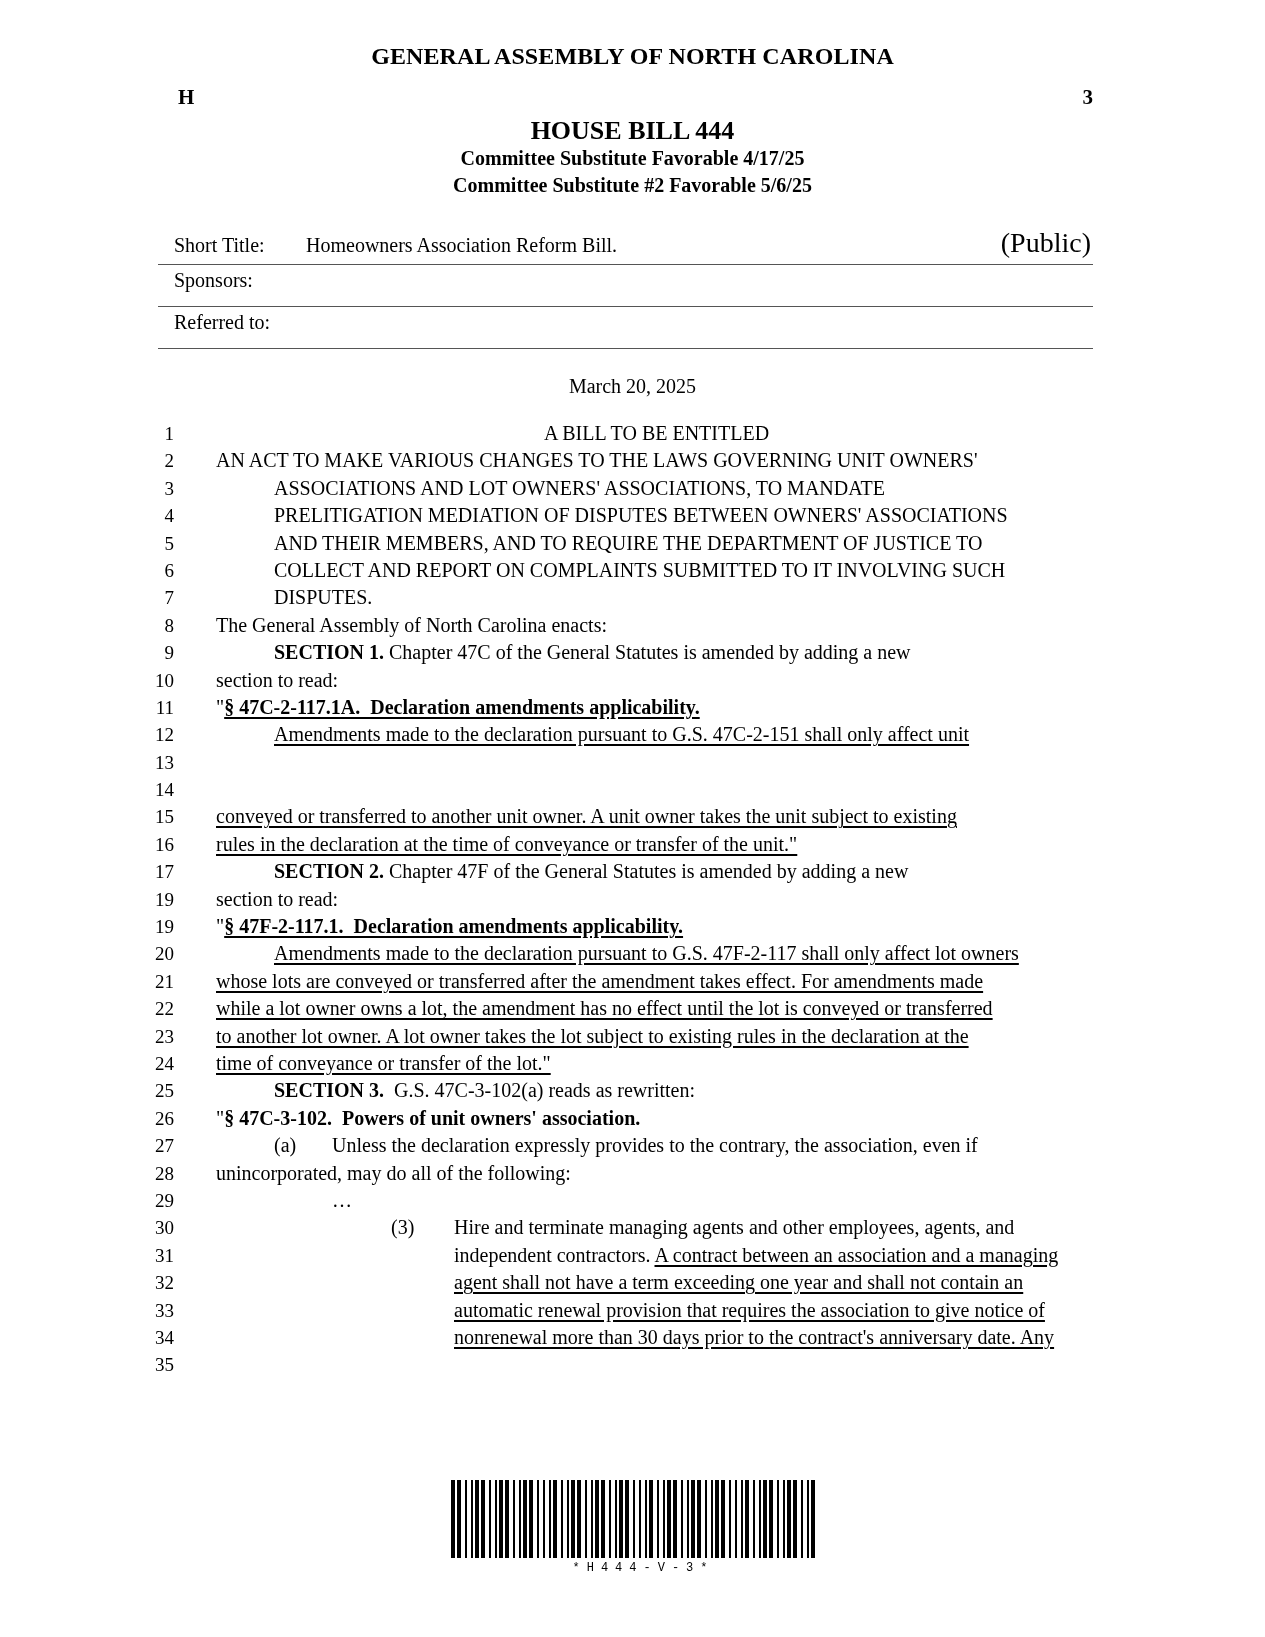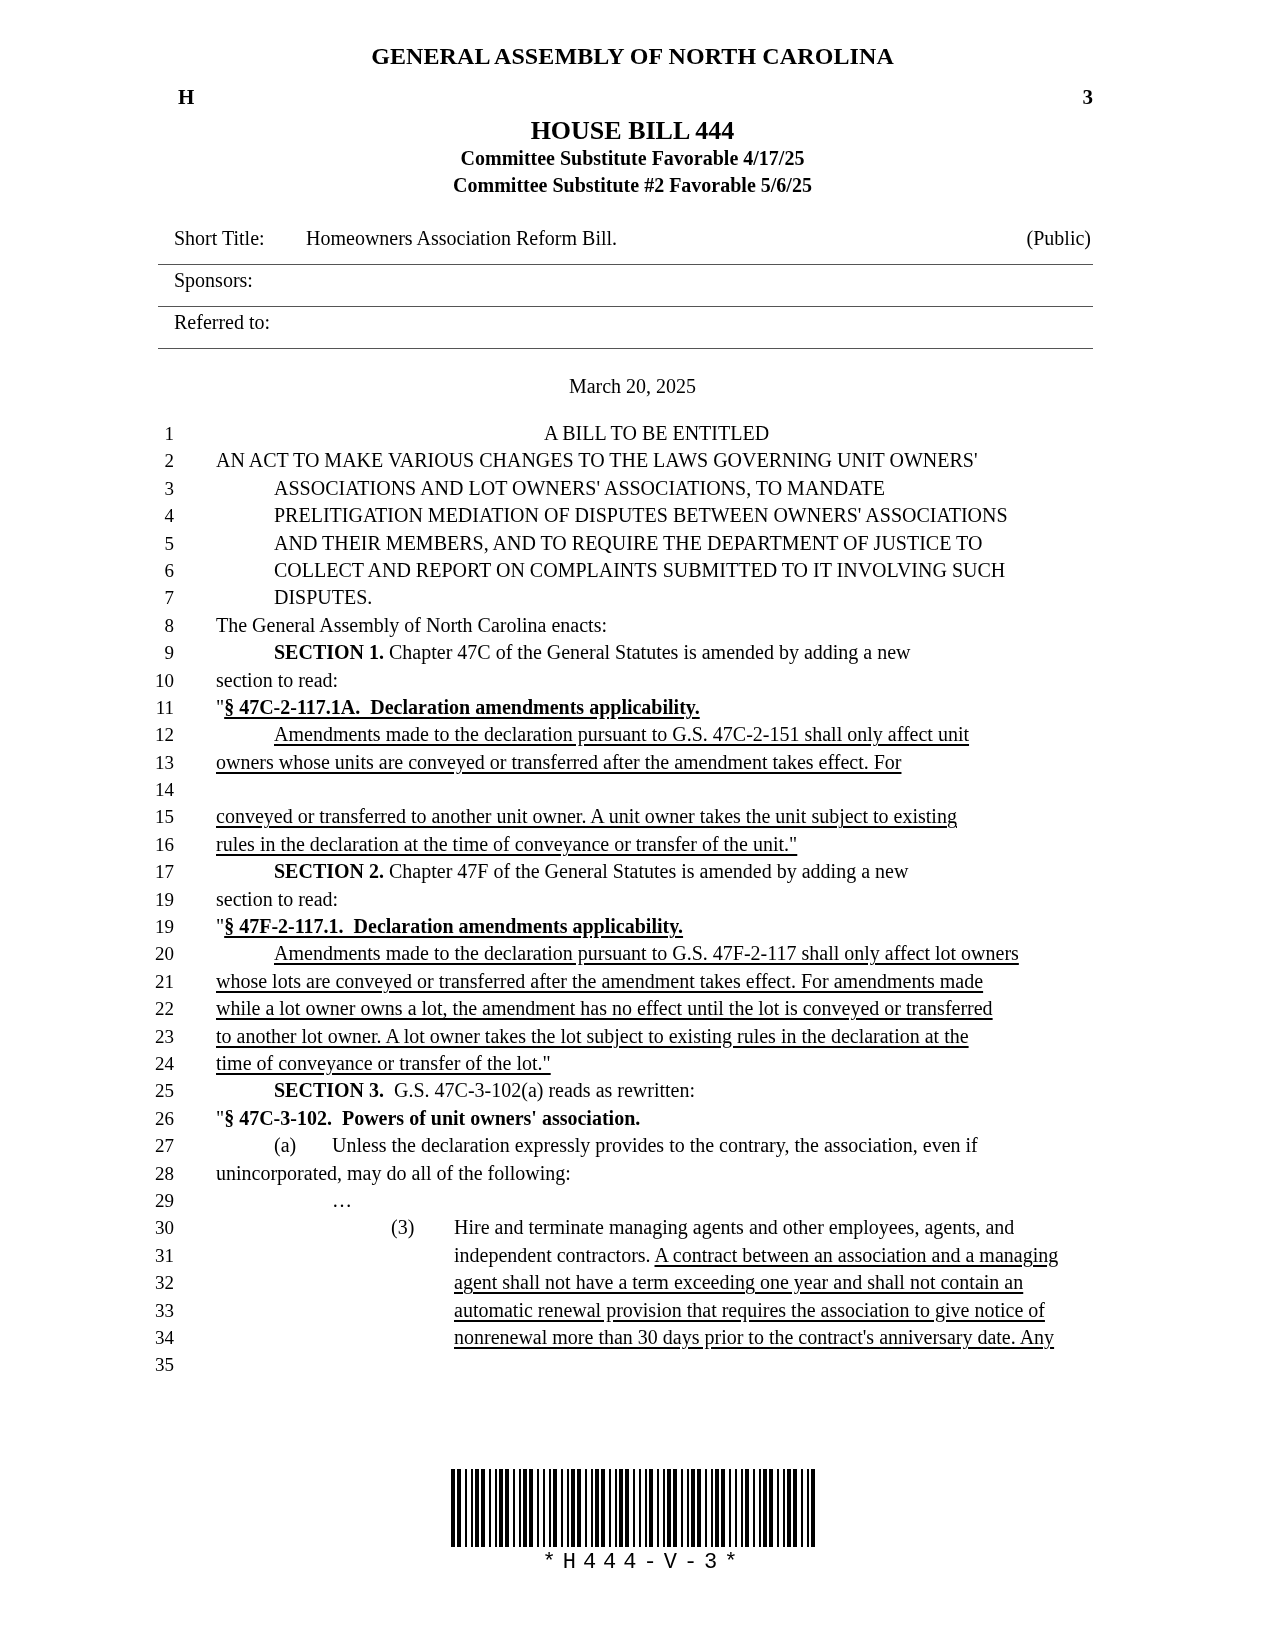--- a/index.html
+++ b/index.html
@@ -98,21 +98,21 @@
     width: 148px;
     flex: 0 0 148px;
     padding-left: 16px;
     box-sizing: border-box;
   }
   .info-value {
     font-size: 20px;
     flex: 1 1 auto;
   }
   .info-right {
-    font-size: 20px;
+    font-size: 28px;
     flex: 0 0 auto;
     padding-right: 2px;
   }
 
   
   .datline {
     text-align: center;
     font-size: 20px;
     margin-top: 26px;
   }
@@ -170,21 +170,21 @@
   }
   .barcode i {
     display: inline-block;
     height: 78px;
     vertical-align: top;
     background: #000;
   }
   .barcode i.w { background: #ffffff; }
   .barcode-text {
     font-family: "Liberation Mono", "DejaVu Sans Mono", monospace;
-    font-size: 22px;
+    font-size: 12px;
     letter-spacing: 7px;
     margin-top: 3px;
     padding-left: 22px;
   }
 </style>
 </head>
 <body>
 
 <div class="page">
 
@@ -265,21 +265,20 @@
       <div class="ln">
         <div class="ln-num">11</div>
         <div class="ln-txt"><span>"</span><span class="b u">§ 47C-2-117.1A.  Declaration amendments applicability.</span></div>
       </div>
       <div class="ln">
         <div class="ln-num">12</div>
         <div class="ln-txt i1" style="white-space: nowrap;"><span class="u">Amendments made to the declaration pursuant to G.S. 47C-2-151 shall only affect unit</span></div>
       </div>
       <div class="ln">
         <div class="ln-num">13</div>
-        <div class="ln-txt" style="white-space: nowrap;"><span class="u">owners whose units are conveyed or transferred after the amendment takes effect. For</span></div>
       </div>
       <div class="ln">
         <div class="ln-num">14</div>
       </div>
       <div class="ln">
         <div class="ln-num">15</div>
         <div class="ln-txt" style="white-space: nowrap;"><span class="u">conveyed or transferred to another unit owner. A unit owner takes the unit subject to existing</span></div>
       </div>
       <div class="ln">
         <div class="ln-num">16</div>

